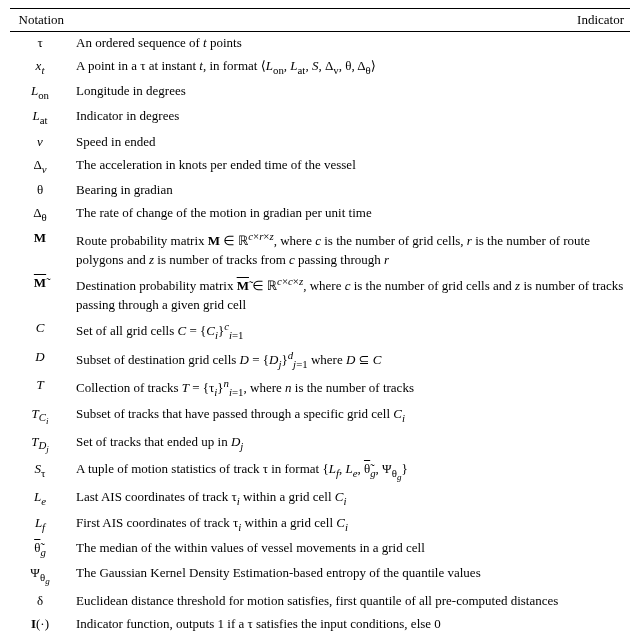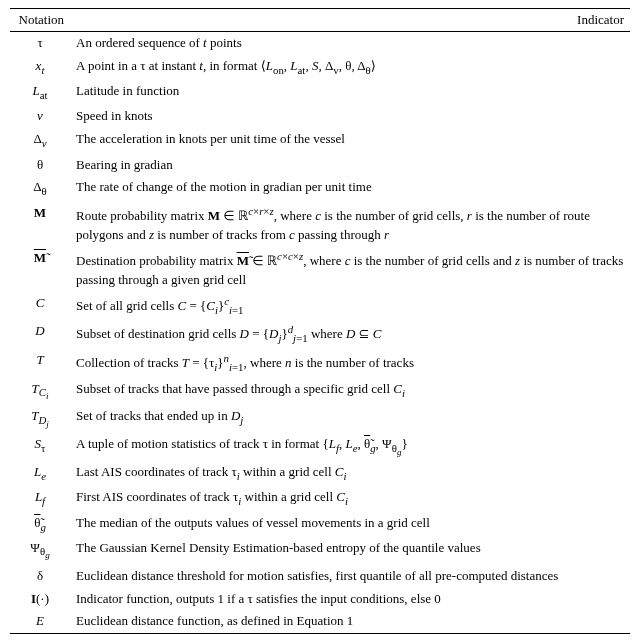--- a/index.html
+++ b/index.html
@@ -57,30 +57,34 @@
     <tbody id="table-body">
     <tr>
           <td class="notation">τ</td>
           <td class="definition">An ordered sequence of <i>t</i> points</td>
         </tr>
         <tr>
           <td class="notation"><i>x</i><sub><i>t</i></sub></td>
           <td class="definition">A point in a τ at instant <i>t</i>, in format ⟨<i>L</i><sub>on</sub>, <i>L</i><sub>at</sub>, <i>S</i>, Δ<sub>v</sub>, θ, Δ<sub>θ</sub>⟩</td>
         </tr>
         <tr>
+          <td class="notation"><i>L</i><sub>on</sub></td>
+          <td class="definition">Longitude in degrees</td>
+        </tr>
+        <tr>
           <td class="notation"><i>L</i><sub>at</sub></td>
-          <td class="definition">Latitude in function</td>
+          <td class="definition">Indicator in degrees</td>
         </tr>
         <tr>
           <td class="notation"><i>v</i></td>
-          <td class="definition">Speed in knots</td>
+          <td class="definition">Speed in ended</td>
         </tr>
         <tr>
           <td class="notation">Δ<sub><i>v</i></sub></td>
-          <td class="definition">The acceleration in knots per unit time of the vessel</td>
+          <td class="definition">The acceleration in knots per ended time of the vessel</td>
         </tr>
         <tr>
           <td class="notation">θ</td>
           <td class="definition">Bearing in gradian</td>
         </tr>
         <tr>
           <td class="notation">Δ<sub>θ</sub></td>
           <td class="definition">The rate of change of the motion in gradian per unit time</td>
         </tr>
         <tr>
@@ -118,21 +122,21 @@
         <tr>
           <td class="notation"><i>L</i><sub><i>e</i></sub></td>
           <td class="definition">Last AIS coordinates of track τ<sub><i>i</i></sub> within a grid cell <i>C</i><sub><i>i</i></sub></td>
         </tr>
         <tr>
           <td class="notation"><i>L</i><sub><i>f</i></sub></td>
           <td class="definition">First AIS coordinates of track τ<sub><i>i</i></sub> within a grid cell <i>C</i><sub><i>i</i></sub></td>
         </tr>
         <tr>
           <td class="notation"><span style="text-decoration:overline;">θ̃</span><sub><i>g</i></sub></td>
-          <td class="definition">The median of the outputs values of vessel movements in a grid cell</td>
+          <td class="definition">The median of the within values of vessel movements in a grid cell</td>
         </tr>
         <tr>
           <td class="notation">Ψ<sub>θ<sub><i>g</i></sub></sub></td>
           <td class="definition">The Gaussian Kernel Density Estimation-based entropy of the quantile values</td>
         </tr>
         <tr>
           <td class="notation">δ</td>
           <td class="definition">Euclidean distance threshold for motion satisfies, first quantile of all pre-computed distances</td>
         </tr>
         <tr>

